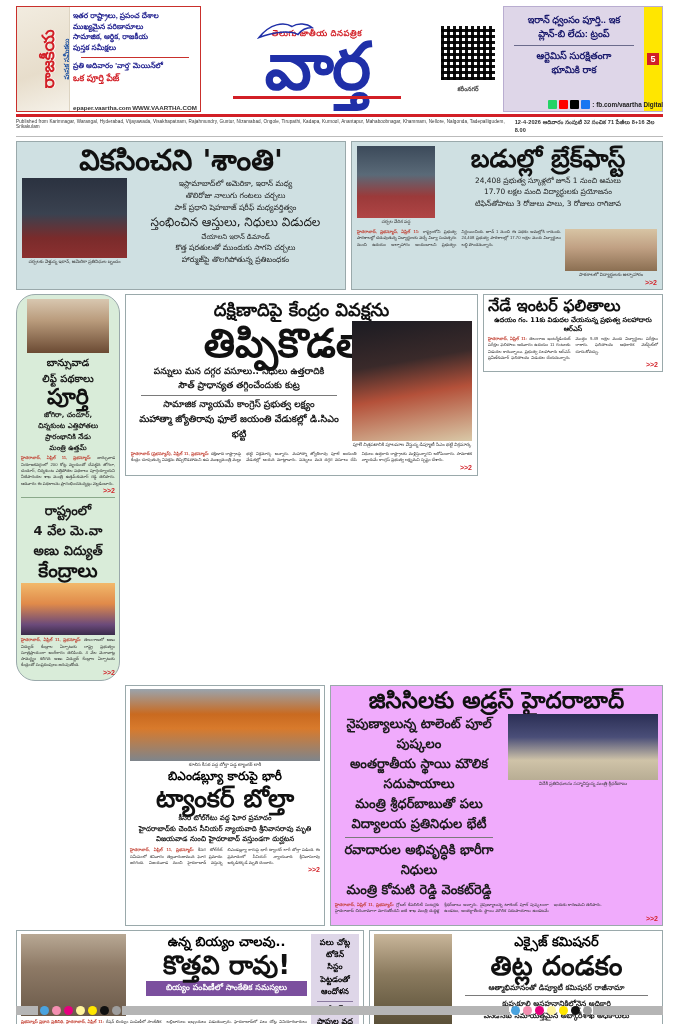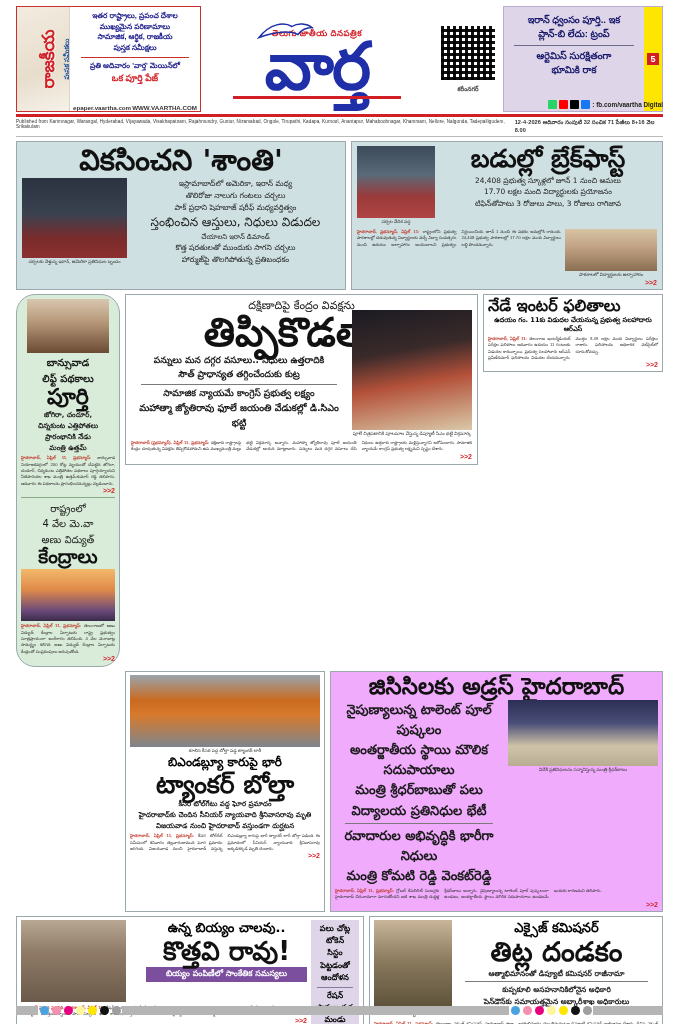--- a/index.html
+++ b/index.html
@@ -11,21 +11,21 @@
   }
   .page{position:relative;width:679px;height:1024px;background:#fff;box-sizing:border-box;padding:0;}
 
   
   .masthead{position:relative;height:112px;display:flex;align-items:stretch;padding:6px 16px 0 16px;box-sizing:border-box;}
   .promo-box{width:185px;border:1px solid #c9302c;display:flex;background:#fff;box-sizing:border-box;}
   .promo-spine{width:52px;background:linear-gradient(160deg,#f2ece0 0%,#e7ddcb 60%,#f6f2ea 100%);position:relative;overflow:hidden;border-right:1px solid #ddd4c2;}
   .spine-word{position:absolute;left:4px;top:50%;transform:translateY(-50%) rotate(-90deg);transform-origin:center;white-space:nowrap;
     color:#d21f26;font-weight:bold;font-size:17px;letter-spacing:0px;text-shadow:0 1px 0 #fff;}
   .spine-sub{position:absolute;left:30px;top:50%;transform:translateY(-50%) rotate(-90deg);white-space:nowrap;color:#1a4fa0;font-size:7px;font-weight:bold;}
-  .promo-lines{flex:1;padding:4px 3px;text-align:center;}
+  .promo-lines{flex:1;padding:4px 3px;text-align:left;}
   .promo-lines div{font-size:7.4px;line-height:1.45;color:#1a1a8c;font-weight:bold;}
   .promo-rule{border-top:1px solid #c9302c;margin:3px 8px;}
   .promo-red{color:#d21f26 !important;font-size:9px !important;}
   .promo-foot{display:flex;justify-content:space-between;align-items:center;font-size:6.2px;color:#333;padding:1px 3px 0 3px;font-weight:bold;}
 
   .logo-zone{flex:1;position:relative;display:flex;flex-direction:column;align-items:center;justify-content:flex-start;}
   .kicker{font-size:8.5px;color:#d21f26;font-weight:bold;margin-top:22px;letter-spacing:.5px;}
   .logo-word{font-size:66px;line-height:.82;color:#1f2fa8;font-weight:bold;letter-spacing:-2px;font-family:"DejaVu Sans", sans-serif;}
   .bird{position:absolute;right:118px;top:14px;width:60px;height:26px;}
   .logo-rule{width:72%;border-top:3px solid #d21f26;margin-top:2px;}
@@ -240,39 +240,39 @@
           <div class="body-txt" style="margin-top:2px;">
             <span class="lede">హైదరాబాద్, ఏప్రిల్ 11, ప్రభన్యూస్:</span>
             <span>బాన్సువాడ నియోజకవర్గంలో 200 కోట్ల వ్యయంతో చేపట్టిన జోగిరా, చందూర్, చిన్నకుంట ఎత్తిపోతల పథకాలు పూర్తయ్యాయని నీటిపారుదల శాఖ మంత్రి ఉత్తమ్‌కుమార్ రెడ్డి తెలిపారు. ఆదివారం ఈ పథకాలను ప్రారంభించనున్నట్లు వెల్లడించారు.</span>
           </div>
           <div class="more">&gt;&gt;2</div>
         </div>
 
         <div style="border-top:1px solid #8aa98a;margin:3px 0;"></div>
 
         <div>
-          <div class="deck tel" style="font-size:10px;font-weight:normal;">
+          <div class="deck tel" style="font-size:13px;font-weight:bold;">
             <div>రాష్ట్రంలో</div>
             <div>4 వేల మె.వా</div>
             <div>అణు విద్యుత్</div>
           </div>
           <h1 class="mega tel" style="font-size:19px;">కేంద్రాలు</h1>
           <div class="photo ph-tower" style="height:52px;margin-top:3px;"></div>
           <div class="body-txt" style="margin-top:2px;">
             <span class="lede">హైదరాబాద్, ఏప్రిల్ 11, ప్రభన్యూస్:</span>
             <span>తెలంగాణలో అణు విద్యుత్ కేంద్రాల ఏర్పాటుకు రాష్ట్ర ప్రభుత్వం సూత్రప్రాయంగా అంగీకారం తెలిపింది. 4 వేల మెగావాట్ల సామర్థ్యం కలిగిన అణు విద్యుత్ కేంద్రాల ఏర్పాటుకు కేంద్రంతో సంప్రదింపులు జరుపుతోంది.</span>
           </div>
           <div class="more">&gt;&gt;2</div>
         </div>
       </div>
 
       <div style="flex:1;">
         <div class="panel hair" style="background:#fff;padding:4px 5px;">
           <div style="text-align:center;">
-            <div class="tel" style="font-size:11px;font-weight:normal;color:#111;">దక్షిణాదిపై కేంద్రం వివక్షను</div>
+            <div class="tel" style="font-size:18px;font-weight:bold;color:#111;">దక్షిణాదిపై కేంద్రం వివక్షను</div>
             <h1 class="mega tel" style="font-size:40px;margin-top:-2px;">తిప్పికొడతాం</h1>
           </div>
           <div style="display:flex;gap:5px;margin-top:2px;">
             <div style="flex:1;">
               <div class="deck tel" style="font-size:9px;font-weight:bold;">
                 <div>పన్నులు మన దగ్గర వసూలు.. నిధులు ఉత్తరాదికి</div>
                 <div>సౌత్ ప్రాధాన్యత తగ్గించేందుకు కుట్ర</div>
                 <div class="deck-rule"></div>
                 <div>సామాజిక న్యాయమే కాంగ్రెస్ ప్రభుత్వ లక్ష్యం</div>
                 <div style="font-size:9.5px;">మహాత్మా జ్యోతిరావు ఫూలే జయంతి వేడుకల్లో డి.సిఎం భట్టి</div>

